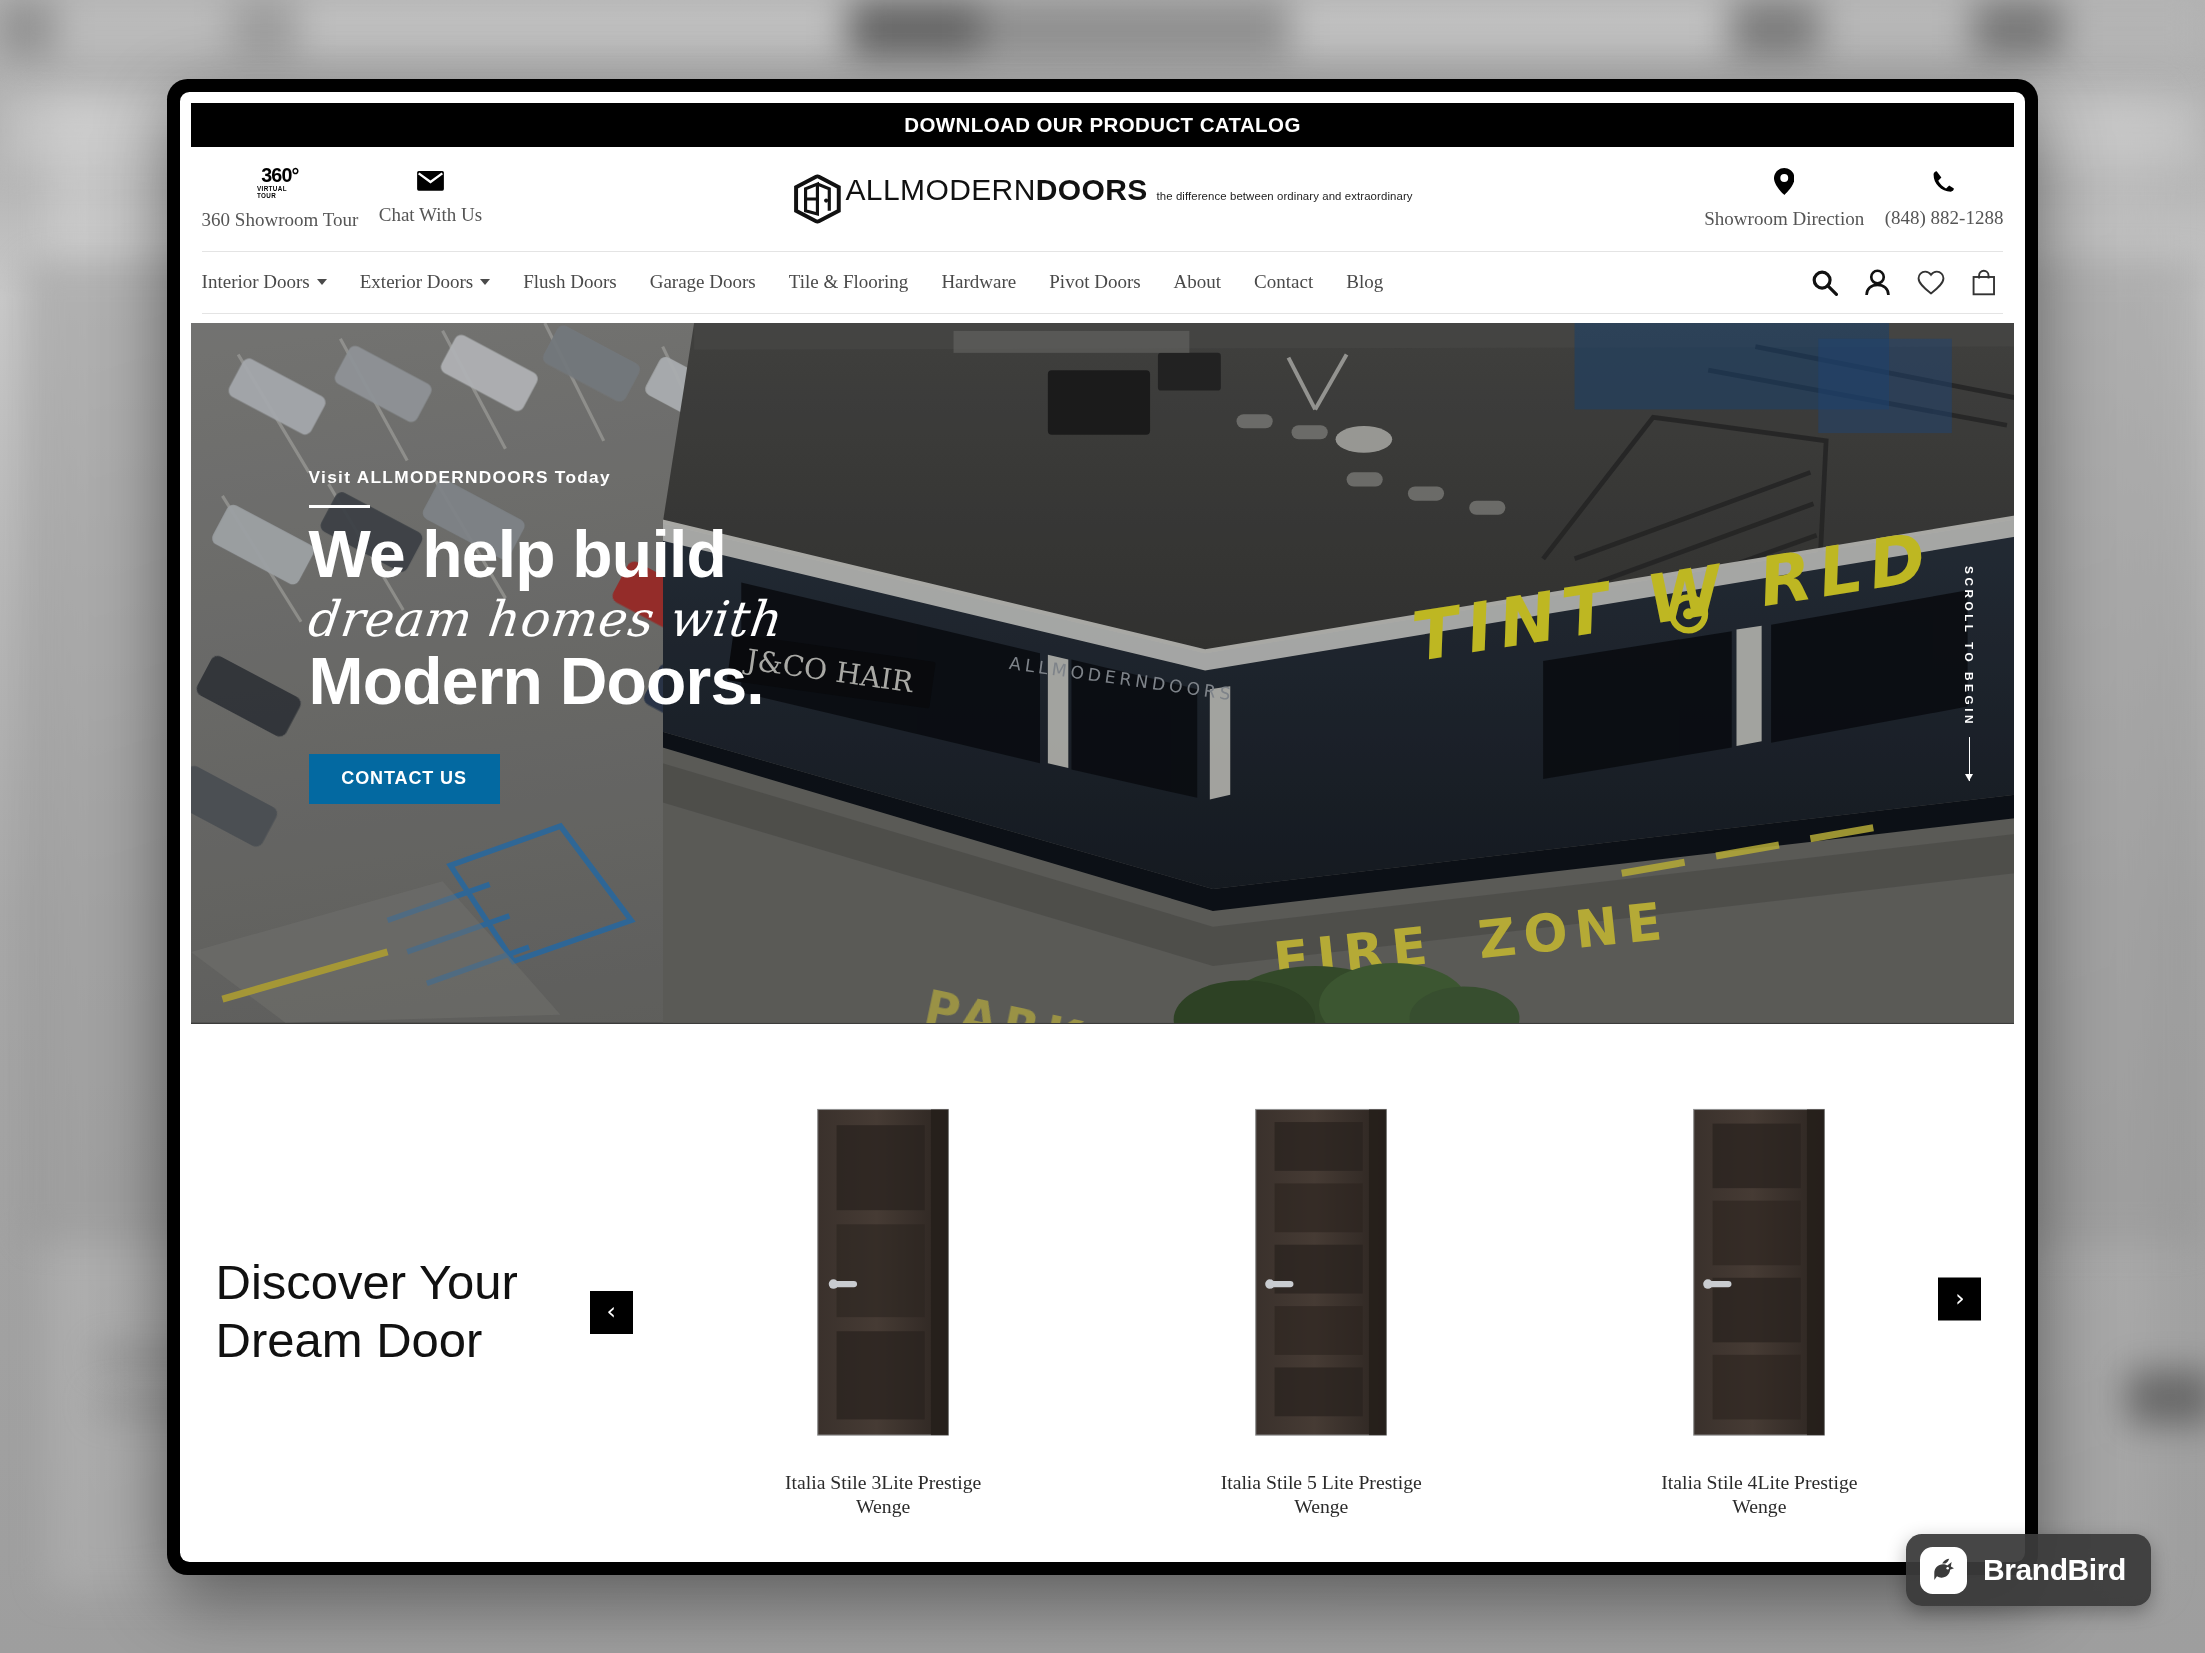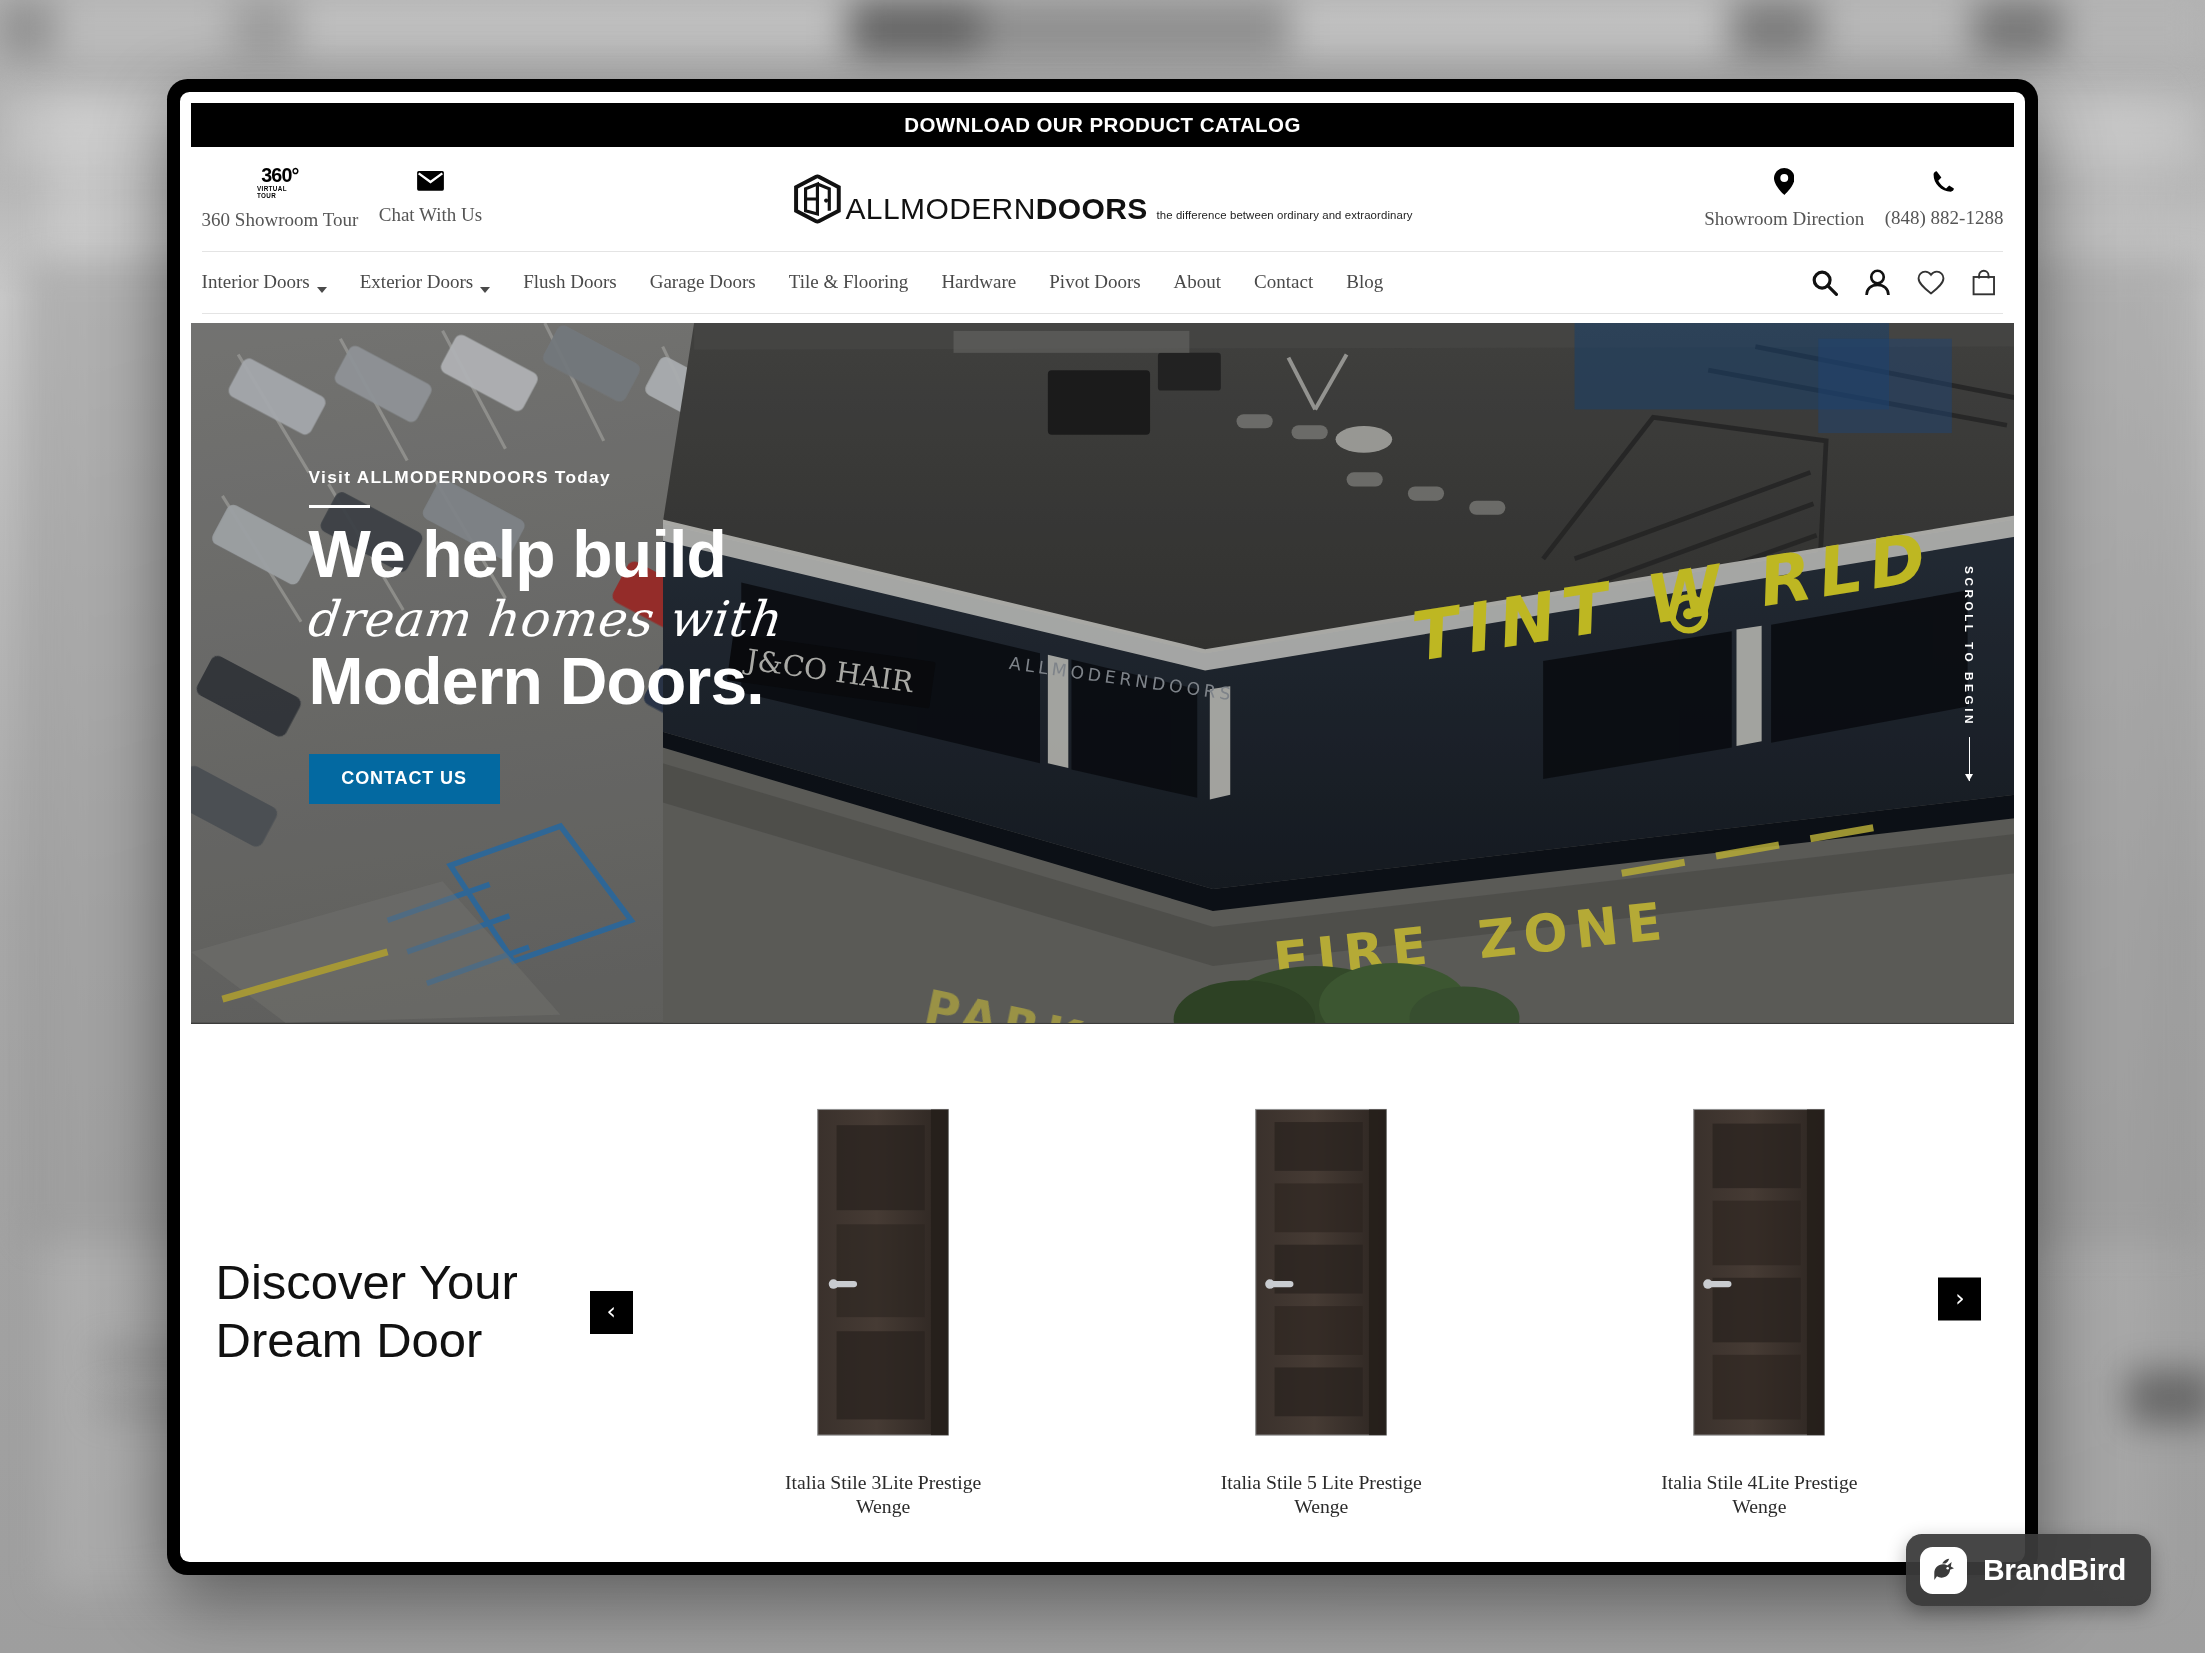--- a/index.html
+++ b/index.html
@@ -86,41 +86,41 @@
   .badge360 {
     width: 46px; height: 33px;
     display:flex; flex-direction:column; align-items:center; justify-content:center;
     line-height:1;
   }
   .badge360 .b-main { font-size: 19.7px; font-weight: 800; letter-spacing:-0.8px; color:#000; }
   .badge360 .b-sub  { font-size: 6.3px; font-weight: 700; letter-spacing:0.4px; color:#000; margin-top:0.8px; }
 
   .logo-wrap {
     position:absolute; left:50%; top:50%; transform:translate(-50%,-50%);
-    display:flex; align-items:flex-end; gap:4px; cursor:pointer;
+    display:flex; align-items:flex-start; gap:4px; cursor:pointer;
   }
   .logo-mark { width: 49px; height: 49px; }
   .logo-txt .l1 { font-size: 30px; font-weight: 700; letter-spacing: 0.4px; color:#111; line-height:1; }
   .logo-txt .l1 .thin { font-weight: 400; }
   .logo-txt .l2 { font-size: 11.4px; color:#222; letter-spacing:0.1px; margin-top:3.2px; }
 
   
   .nav {
     height: 63px;
     border-top: 0.8px solid #e4e4e4;
     border-bottom: 0.8px solid #e4e4e4;
     margin: 0 22px;
     display: flex; align-items: center;
   }
   .nav-links { display:flex; align-items:center; gap: 0; }
   .nav-link {
     font-family:"Liberation Serif", serif;
     font-size: 19px; color:#4a4a4a;
     padding: 0 16.5px; cursor: pointer;
-    display:flex; align-items:flex-end; gap:7px;
+    display:flex; align-items:center; gap:7px;
     white-space: nowrap;
   }
   .nav-link:first-child { padding-left: 0; }
   .caret { width:0;height:0;border-left:5.5px solid transparent;border-right:5.5px solid transparent;border-top:6.3px solid #4a4a4a; }
   .nav-icons { margin-left:auto; display:flex; align-items:center; gap: 27px; padding-right: 7.9px; }
   .nav-icons svg { display:block; cursor:pointer; }
 
   
   .hero {
     position: relative;

